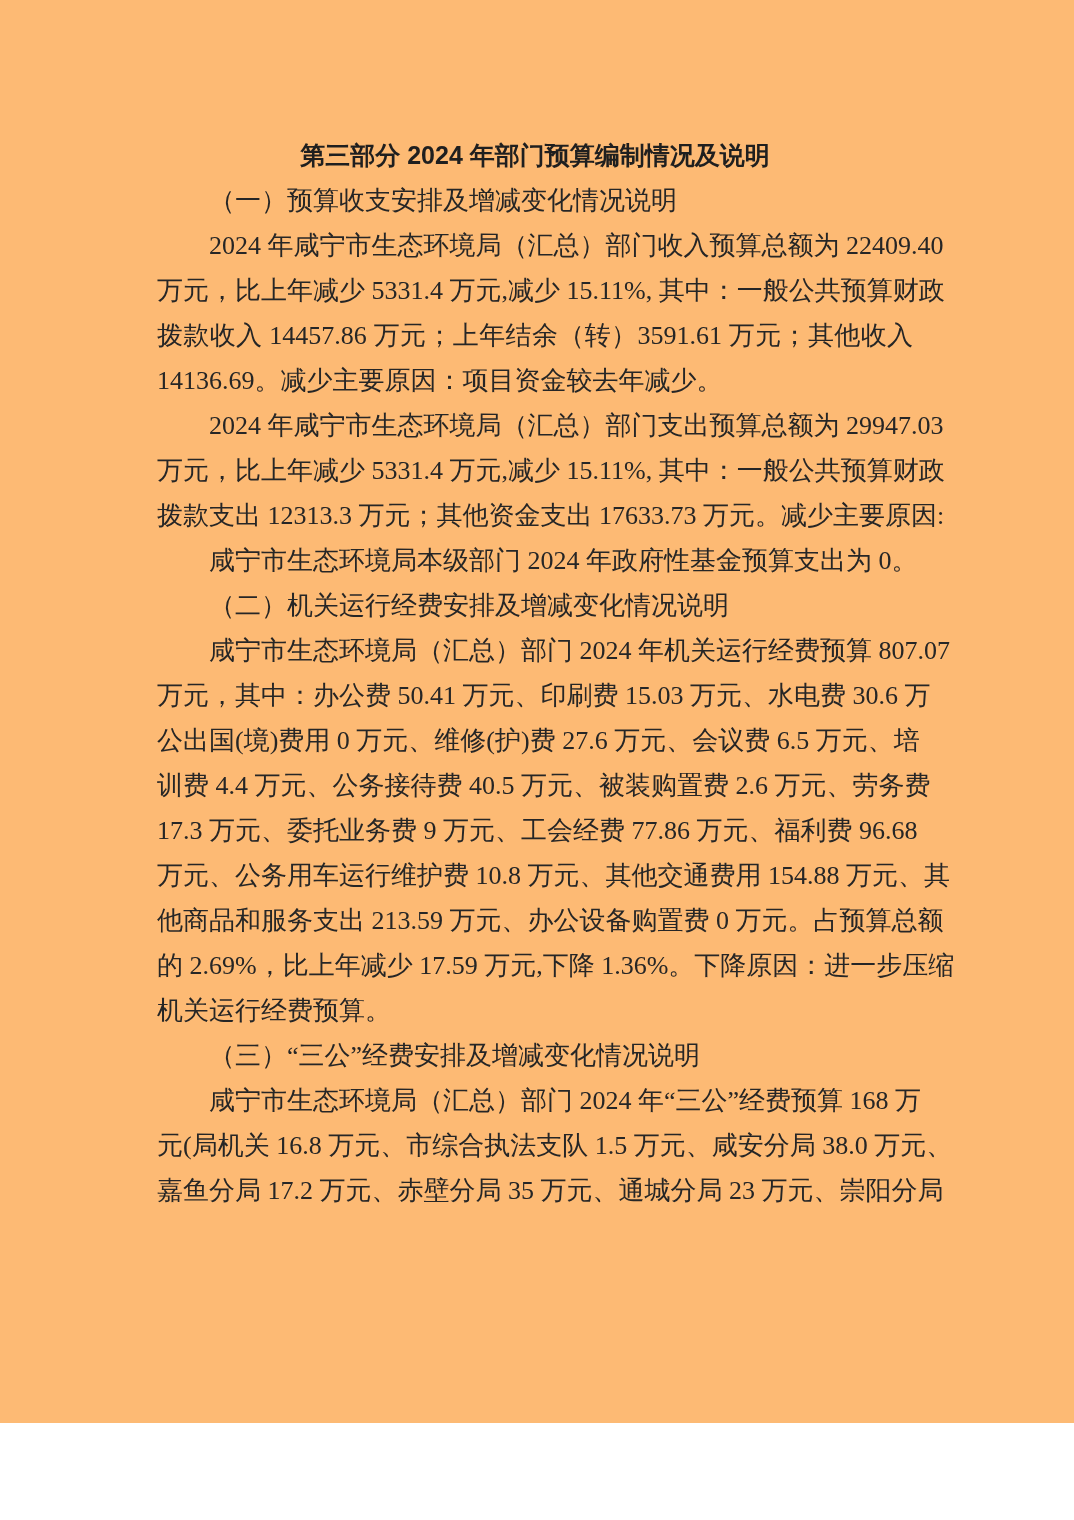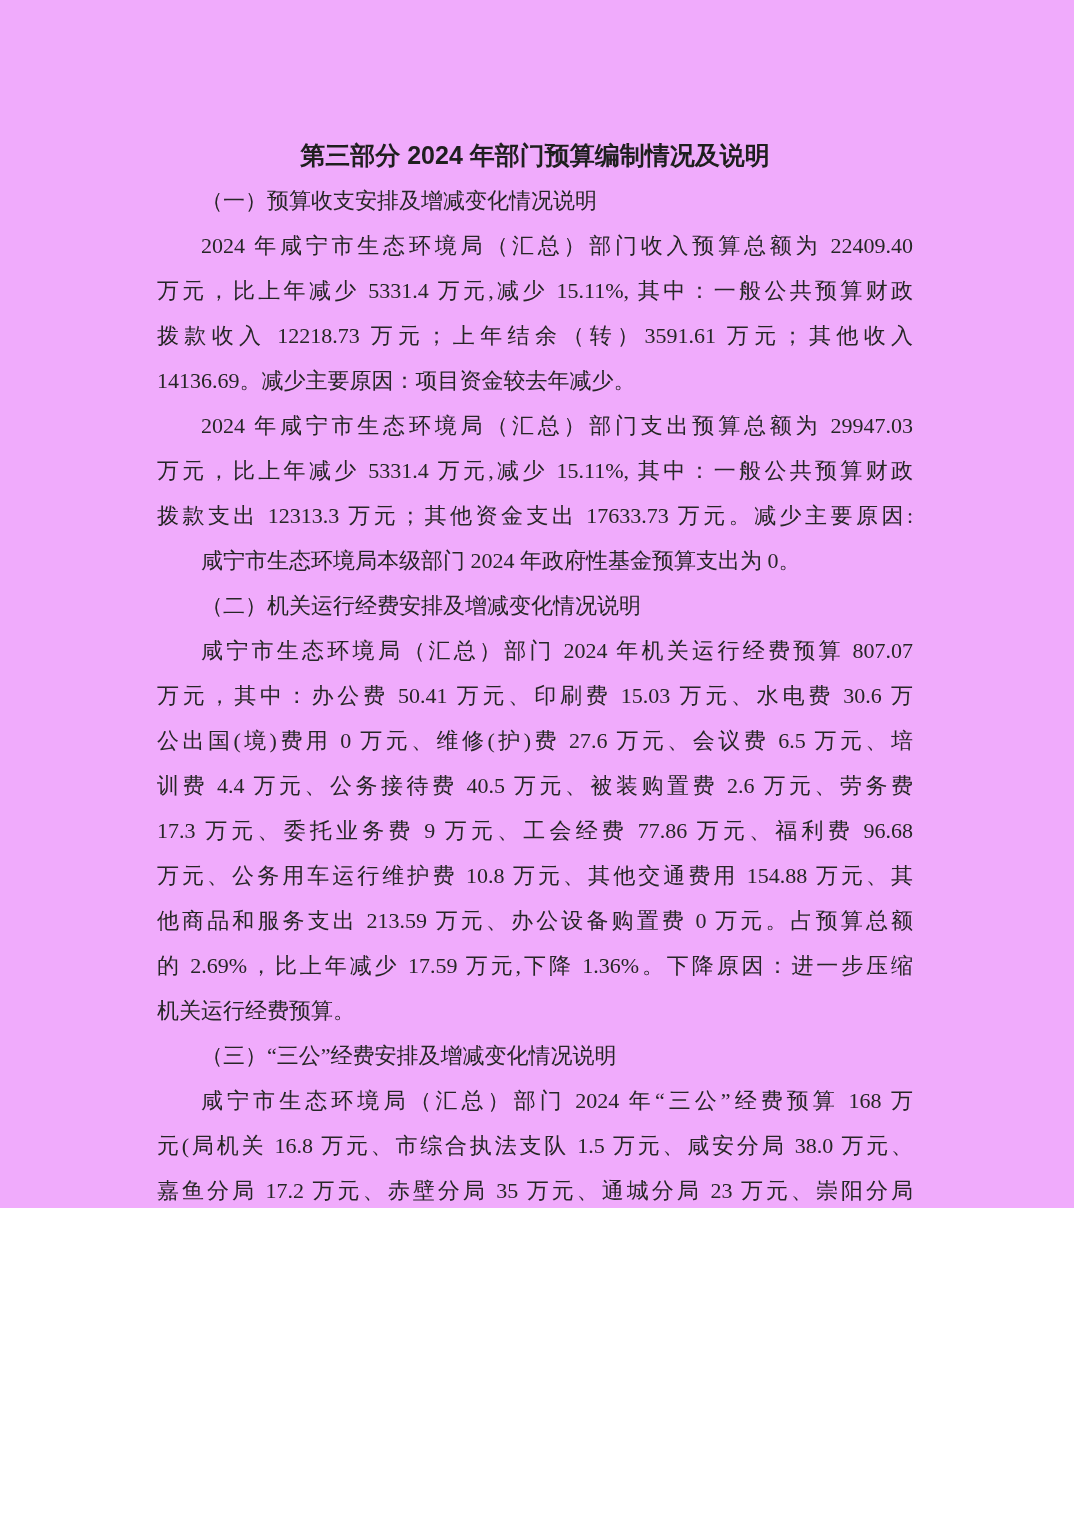--- a/index.html
+++ b/index.html
@@ -8,43 +8,43 @@
     background: #ffffff;
   }
   body {
     width: 1074px;
     height: 1520px;
     overflow: hidden;
   }
   .page {
     position: relative;
     width: 1074px;
-    height: 1208px;
-    background: #f0abfc;
+    height: 1423px;
+    background: #fdba74;
     font-family: "Liberation Serif", "DejaVu Serif", serif;
     color: #262626;
   }
   .content {
     position: absolute;
     left: 157px;
     top: 133px;
     width: 756px;
   }
   .doc-title {
     font-family: "Liberation Sans", "DejaVu Sans", sans-serif;
     font-weight: 700;
     font-size: 25px;
     line-height: 45px;
     height: 45px;
     text-align: center;
     white-space: nowrap;
     color: #1f1f1f;
   }
   .line {
-    font-size: 22px;
+    font-size: 26px;
     line-height: 45px;
     height: 45px;
     white-space: nowrap;
     overflow: visible;
   }
   .indent {
     text-indent: 2em;
   }
   .just {
     text-align: justify;
@@ -61,21 +61,21 @@
 <div class="page">
   <div class="content">
 
     <div class="doc-title">第三部分 2024 年部门预算编制情况及说明</div>
 
     <div class="line indent">（一）预算收支安排及增减变化情况说明</div>
 
     <div class="paragraph">
       <div class="line indent just">2024 年咸宁市生态环境局（汇总）部门收入预算总额为 22409.40</div>
       <div class="line just">万元，比上年减少 5331.4 万元,减少 15.11%, 其中：一般公共预算财政</div>
-      <div class="line just">拨款收入 12218.73 万元；上年结余（转）3591.61 万元；其他收入</div>
+      <div class="line just">拨款收入 14457.86 万元；上年结余（转）3591.61 万元；其他收入</div>
       <div class="line">14136.69。减少主要原因：项目资金较去年减少。</div>
     </div>
 
     <div class="paragraph">
       <div class="line indent just">2024 年咸宁市生态环境局（汇总）部门支出预算总额为 29947.03</div>
       <div class="line just">万元，比上年减少 5331.4 万元,减少 15.11%, 其中：一般公共预算财政</div>
       <div class="line just">拨款支出 12313.3 万元；其他资金支出 17633.73 万元。减少主要原因:</div>
     </div>
 
     <div class="paragraph">

